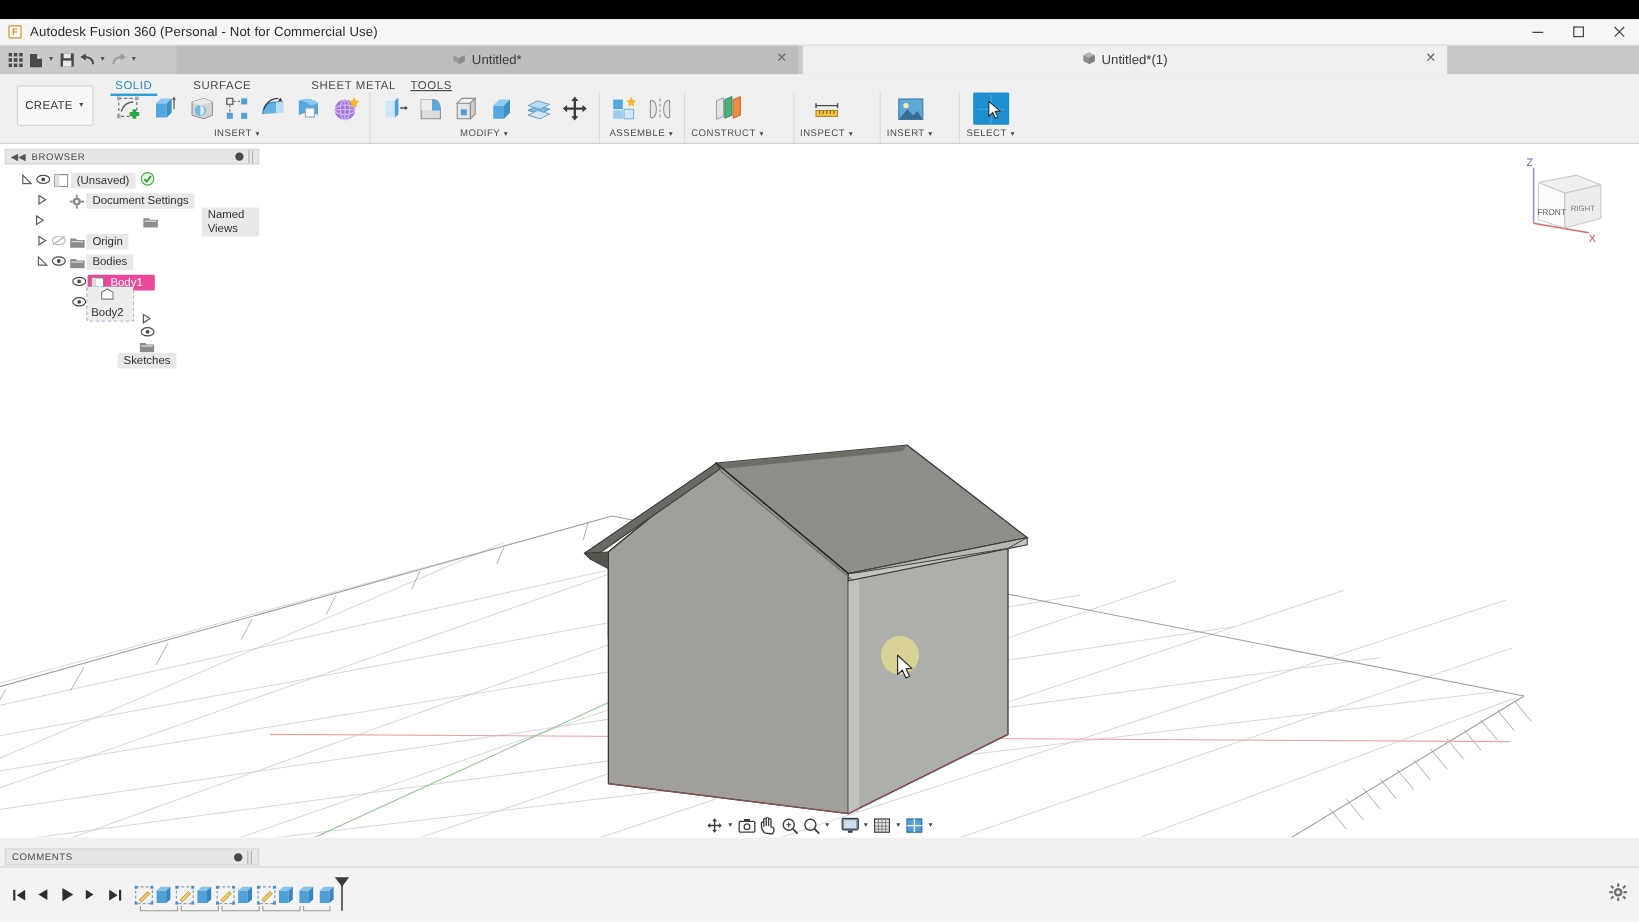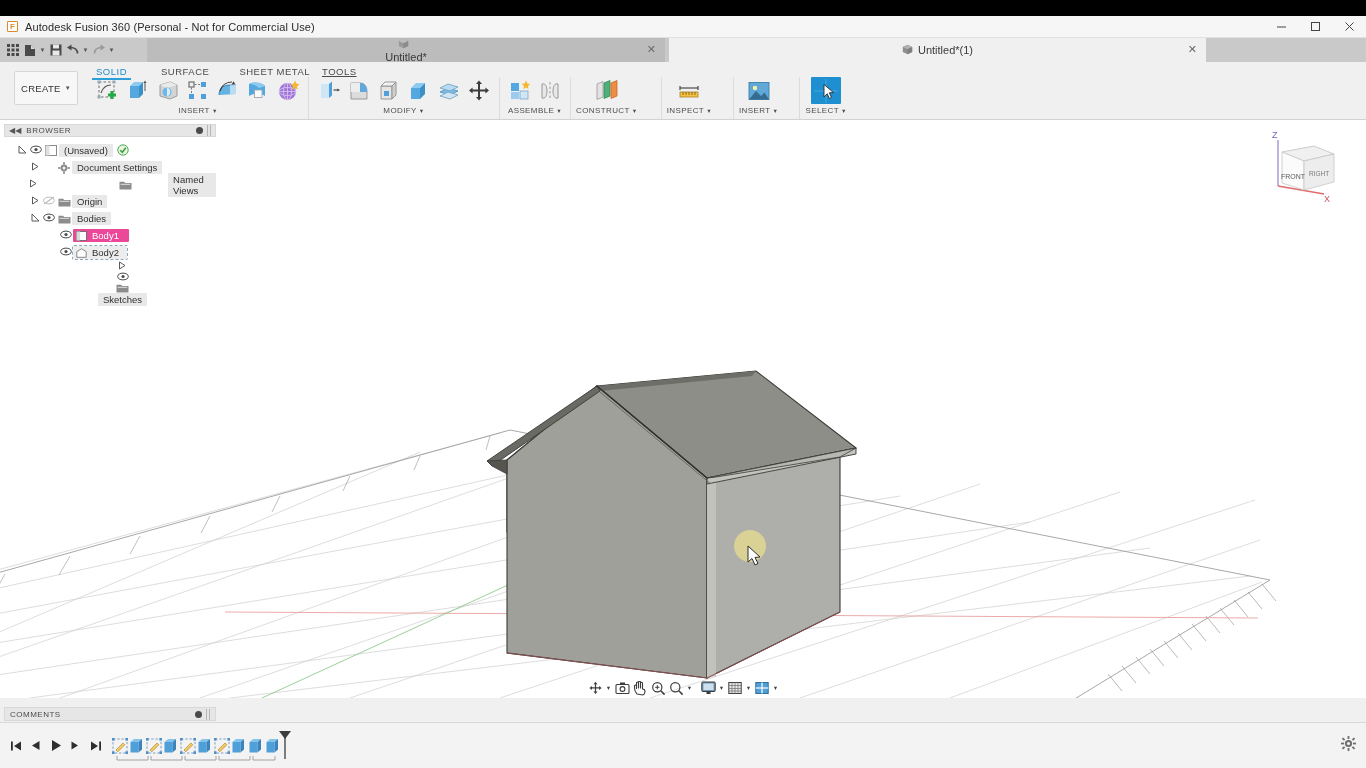--- a/index.html
+++ b/index.html
@@ -37,21 +37,21 @@
     justify-content:center; color:#4a4a4a; }
   .qcaret { width:9px; height:19px; display:flex; align-items:center;
     justify-content:center; font-size:6px; color:#555; }
 
   .doctab {
     height:24px; display:flex; align-items:center; justify-content:center;
     position:relative; font-size:11px; color:#3a3a3a; }
   .doctab .cube { margin-right:5px; }
   .doctab .tclose { position:absolute; right:9px; top:6px;
     font-size:11px; color:#6a6a6a; line-height:11px; }
-  .tab-inactive { background:#bcbcbc;flex-direction:column; }
+  .tab-inactive { background:#bcbcbc; }
   .tab-active { background:#f0f0f0; }
 
   .tabtools { display:flex; align-items:center; height:24px; margin-left:auto; }
   .ttbtn { width:24px; height:24px; display:flex; align-items:center;
     justify-content:center; color:#4e4e4e; }
   .username { font-size:10.5px; color:#3a3a3a; padding:0 11px; }
 
   
   .ribbon {
     position:absolute; top:62px; left:0; width:1366px; height:58px;
@@ -134,21 +134,21 @@
     display:flex; align-items:center; }
   .tlplay { display:flex; align-items:center; padding-left:8px; gap:5px; }
   .tlpbtn { width:15px; height:18px; display:flex; align-items:center;
     justify-content:center; color:#2e2e2e; }
   .tlitems { display:flex; align-items:center; margin-left:8px;
     position:relative; height:30px; }
   .tlfeat { width:17px; height:17px; display:flex; align-items:center;
     justify-content:center; position:relative; }
   .tlsettings { margin-left:auto; margin-right:10px; }
 
-  .dashedbox { outline:1px dashed #8fa8c2; outline-offset:0px; }
+  .dashedbox { outline:1px dashed #8fa8c2; outline-offset:0px;flex-direction:column; }
 </style>
 </head>
 <body>
 
 <div id="app">
 
   <div class="titlebar"></div>
 
   <div class="winbar">
     <div class="app-logo">F</div>
@@ -249,21 +249,21 @@
   <div class="ribbon">
 
     <div class="wsbtn">
       <span>CREATE</span>
       <span class="wscaret">▼</span>
     </div>
 
     <div class="rtabs">
       <div class="rtab active">SOLID</div>
       <div class="rtab" style="margin-left:22px;">SURFACE</div>
-      <div class="rtab" style="margin-left:18px;">SHEET METAL</div>
+      <div class="rtab" style="margin-left:38px;">SHEET METAL</div>
       <div class="rtab" style="text-decoration:underline;">TOOLS</div>
     </div>
 
     <div class="rgroups">
 
       <div class="rgroup" style="border-left:none;">
         <div class="ricons">
           <div class="ritem">
             <svg width="24" height="24" viewBox="0 0 24 24">
               <rect x="3" y="3" width="15" height="15" fill="none" stroke="#6e6e6e" stroke-width="1" stroke-dasharray="2.5 2"></rect>

